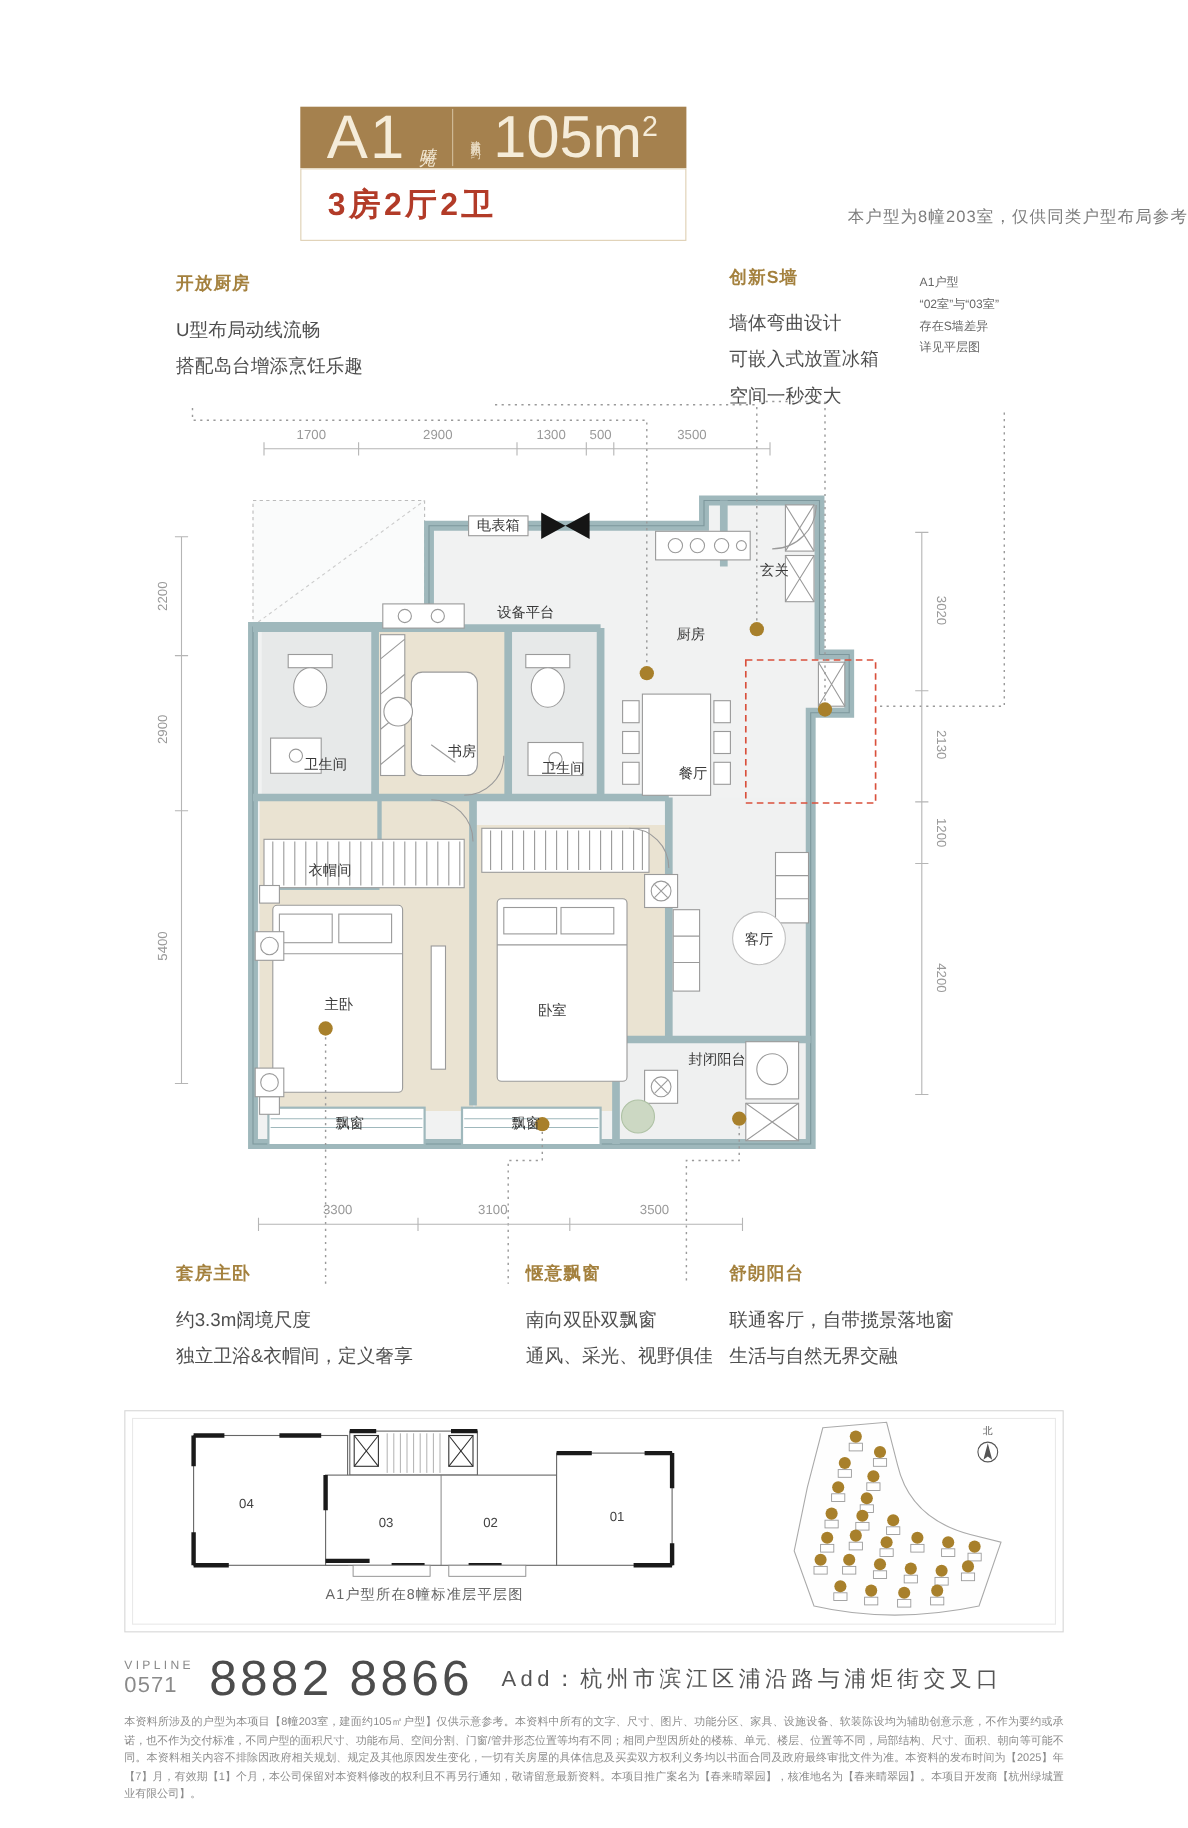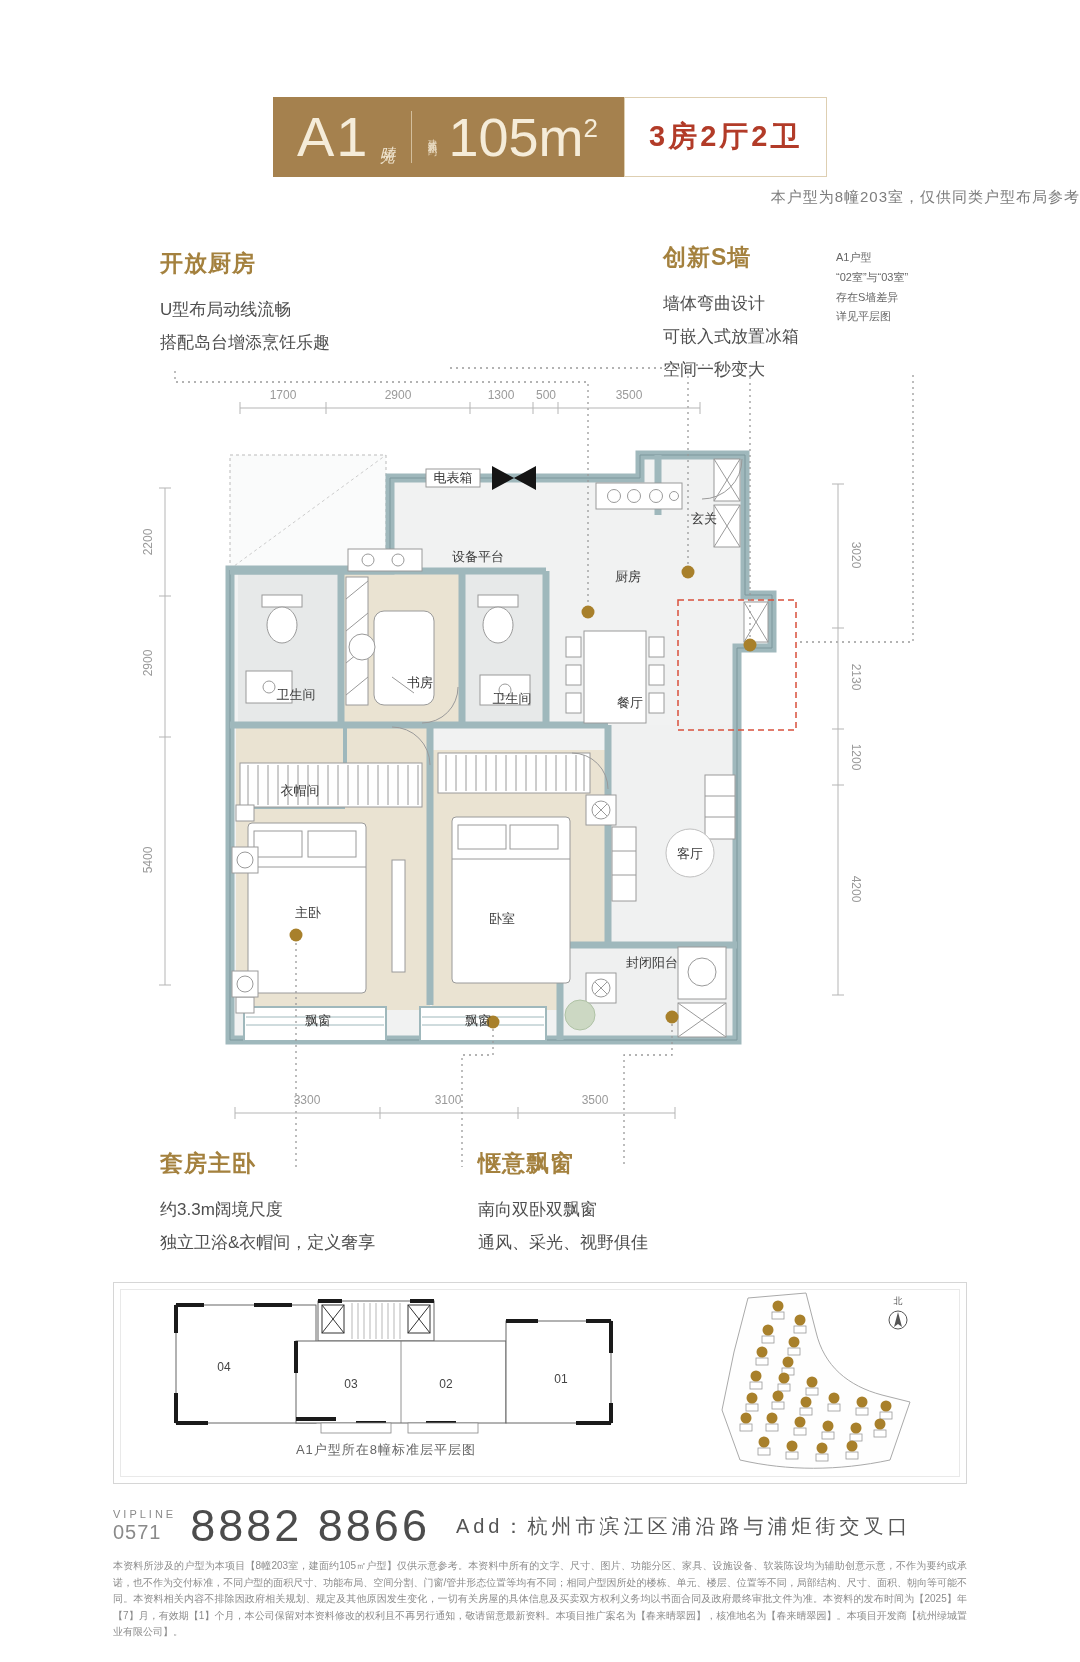--- a/index.html
+++ b/index.html
@@ -1,33 +1,33 @@
 <!DOCTYPE html>
 <html><head>
 <meta charset="utf-8">
 <style>
   html,body{margin:0;padding:0;background:#fff;}
   .page{position:relative;width:1080px;height:1662px;background:#fff;overflow:hidden;
         font-family:"Liberation Sans",sans-serif;color:#4a4a4a;}
   
-  .hdr{position:absolute;left:273px;top:97px;display:flex;height:80px;}
+  .hdr{position:absolute;left:273px;top:97px;display:flex;height:80px;flex-direction:column;}
   .hdr-brown{display:flex;align-items:center;background:#a5814e;color:#f5ecd9;padding:0 26px 0 24px;}
   .unit-code{font-size:56px;letter-spacing:2px;line-height:1;}
   .unit-script{writing-mode:vertical-rl;font-family:"Liberation Serif",serif;font-style:italic;
                font-size:15px;letter-spacing:3px;margin:0 8px;opacity:.95;}
   .vline{width:1px;height:52px;background:rgba(250,240,220,.55);margin:0 14px 0 6px;}
   .area-pre{writing-mode:vertical-rl;font-size:9px;letter-spacing:2px;opacity:.85;margin-right:10px;}
   .area-val{font-size:54px;line-height:1;}
   .area-val sup{font-size:26px;vertical-align:super;}
-  .hdr-white{height:78px;border:1px solid #decfb2;background:#fff;display:flex;align-items:center;padding:0 24px;}
+  .hdr-white{height:78px;border:1px solid #decfb2;background:#fff;display:flex;align-items:center;padding:12px 24px;}
   .layout-text{font-size:29px;font-weight:bold;color:#b23b28;letter-spacing:3px;}
   .plan-note{position:absolute;left:0;top:188px;width:100%;text-align:right;font-size:15px;color:#7d7d7d;letter-spacing:1px;}
   
   .feat{position:absolute;}
-  .feat h3{margin:0 0 14px 0;font-size:23px;color:#a4813e;letter-spacing:1px;}
+  .feat h3{margin:0 0 14px 0;font-size:16px;color:#a4813e;letter-spacing:1px;}
   .feat p{margin:0;font-size:17px;line-height:1.95;color:#4f4f4f;}
   .side-note p{margin:0;font-size:11px;line-height:1.8;color:#666;}
   
   .plan-svg{position:absolute;left:0;top:355px;}
   .room-label{fill:#3a3a3a;font-size:13px;text-anchor:middle;}
   .dim-label{fill:#9a9a9a;font-size:12px;text-anchor:middle;}
   .leader{fill:none;stroke:#9a9a9a;stroke-width:1.3;stroke-dasharray:2 4;}
   .gold-dot{fill:#a8802b;}
   .dimline{stroke:#b5b5b5;stroke-width:1;fill:none;}
   .furn{fill:#fff;stroke:#9a9a9a;stroke-width:1;}
@@ -264,20 +264,25 @@
   <div class="feat" style="left:160px;top:1148px;">
     <h3>套房主卧</h3>
     <p>约3.3m阔境尺度</p>
     <p>独立卫浴&amp;衣帽间，定义奢享</p>
   </div>
   <div class="feat" style="left:478px;top:1148px;">
     <h3>惬意飘窗</h3>
     <p>南向双卧双飘窗</p>
     <p>通风、采光、视野俱佳</p>
   </div>
+  <div class="feat" style="left:663px;top:1148px;">
+    <h3>舒朗阳台</h3>
+    <p>联通客厅，自带揽景落地窗</p>
+    <p>生活与自然无界交融</p>
+  </div>
 
   <div class="bbox">
     <div class="bbox-inner"></div>
 
     <svg id="bplan-svg" class="bplan" width="480" height="145" viewBox="0 0 480 145">
       <g fill="#fff" stroke="#666" stroke-width="1">
         <rect x="30" y="12" width="140" height="118"></rect>
         <rect x="172" y="8" width="116" height="40"></rect>
         <rect x="150" y="48" width="210" height="82"></rect>
         <rect x="360" y="28" width="105" height="102"></rect>

